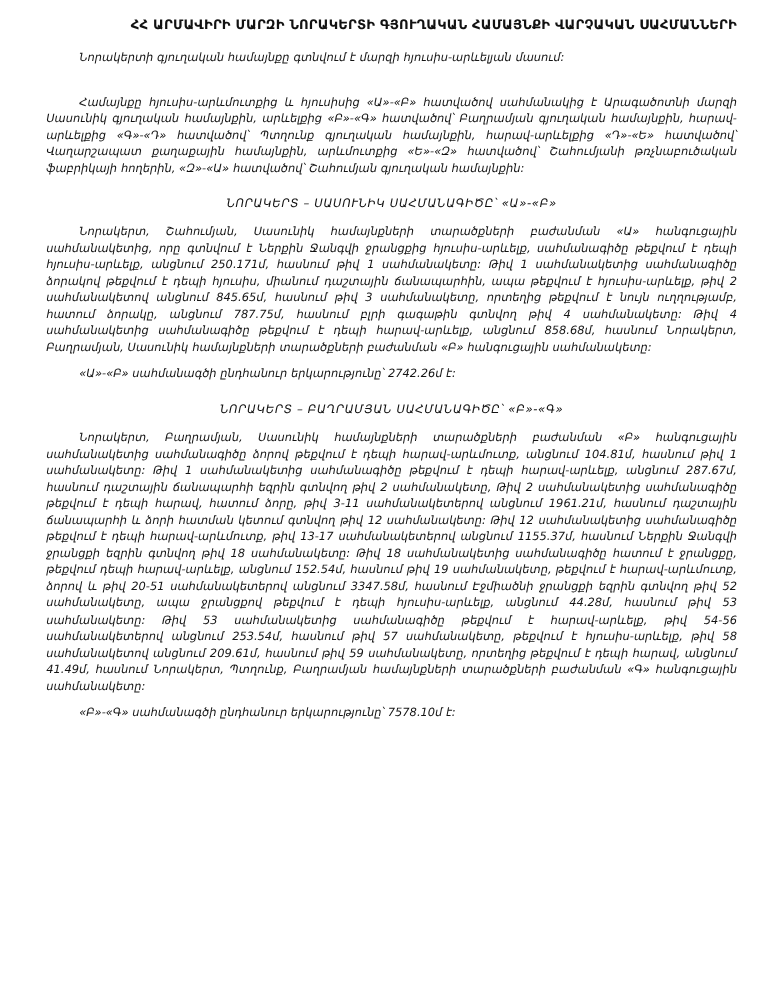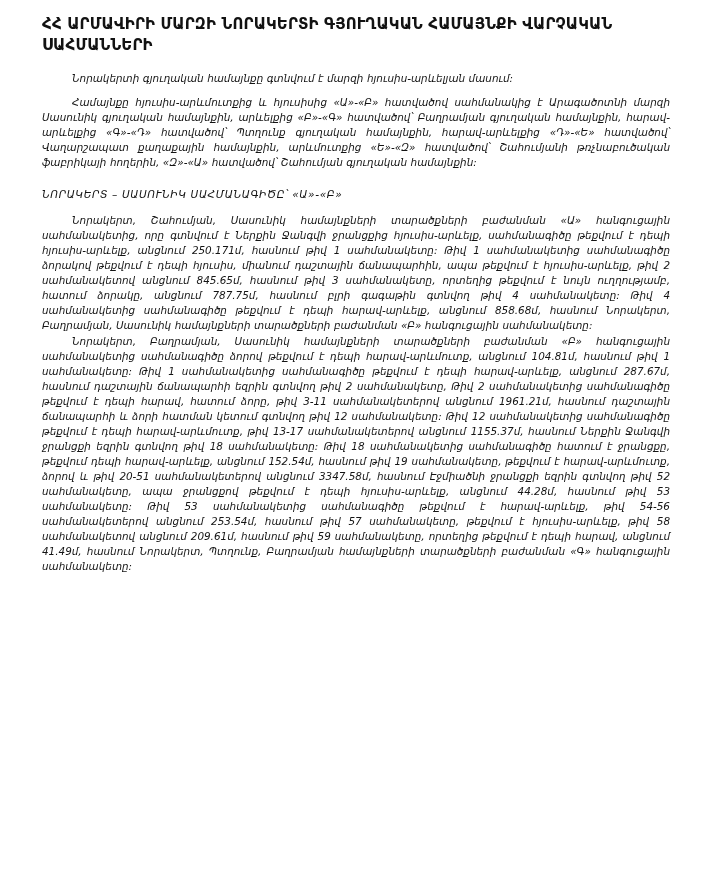--- a/index.html
+++ b/index.html
@@ -21,22 +21,22 @@
     box-sizing: border-box;
     width: 708px;
     height: 892px;
     padding: 14px 38px 10px 42px;
     background: #ffffff;
   }
 
   
   .doc-title {
     margin: 0 0 14px 0;
-    text-align: left;
-    font-size: 15px;
+    text-align: right;
+    font-size: 12px;
     font-weight: bold;
     line-height: 1.42;
     letter-spacing: 0.15px;
     text-transform: uppercase;
     color: #121212;
   }
   .doc-title .line2 {
     display: block;
   }
 
@@ -47,26 +47,27 @@
     line-height: 1.445;
     text-align: justify;
     text-justify: inter-word;
     color: #141414;
     word-spacing: 0.2px;
   }
   p.indent {
     text-indent: 30px;
   }
   p.spaced-before {
-    margin-top: 9px;
+    margin-top: 26px;
   }
 
   
   h2.section-heading {
     margin: 17px 0 11px 0;
+    text-align: center;
     font-size: 10.6px;
     font-weight: normal;
     line-height: 1.4;
     letter-spacing: 0.6px;
     color: #121212;
   }
 
   
   p.total-line {
     margin: 9px 0 0 0;
@@ -89,19 +90,22 @@
   </h1>
 
   <div class="block">
     <p class="para indent">Նորակերտի գյուղական համայնքը գտնվում է մարզի հյուսիս-արևելյան մասում:</p>
     <p class="para indent spaced-before">Համայնքը հյուսիս-արևմուտքից և հյուսիսից «Ա»-«Բ» հատվածով սահմանակից է Արագածոտնի մարզի Սասունիկ գյուղական համայնքին, արևելքից «Բ»-«Գ» հատվածով՝ Բաղրամյան գյուղական համայնքին,  հարավ-արևելքից «Գ»-«Դ» հատվածով՝ Պտղունք գյուղական համայնքին, հարավ-արևելքից «Դ»-«Ե» հատվածով՝ Վաղարշապատ քաղաքային համայնքին, արևմուտքից «Ե»-«Զ» հատվածով՝ Շահումյանի թռչնաբուծական ֆաբրիկայի հողերին, «Զ»-«Ա» հատվածով՝ Շահումյան գյուղական համայնքին:</p>
   </div>
 
   <div class="block">
     <h2 class="section-heading">ՆՈՐԱԿԵՐՏ – ՍԱՍՈՒՆԻԿ ՍԱՀՄԱՆԱԳԻԾԸ՝  «Ա»-«Բ»</h2>
     <p class="para indent">Նորակերտ, Շահումյան, Սասունիկ համայնքների տարածքների բաժանման «Ա» հանգուցային սահմանակետից, որը գտնվում է Ներքին Ջանգվի ջրանցքից հյուսիս-արևելք, սահմանագիծը թեքվում է դեպի հյուսիս-արևելք, անցնում 250.171մ, հասնում թիվ 1 սահմանակետը: Թիվ 1 սահմանակետից սահմանագիծը ձորակով թեքվում է դեպի հյուսիս, միանում դաշտային ճանապարհին, ապա թեքվում է հյուսիս-արևելք, թիվ 2 սահմանակետով անցնում 845.65մ, հասնում թիվ 3 սահմանակետը, որտեղից թեքվում է նույն ուղղությամբ, հատում ձորակը, անցնում 787.75մ, հասնում բլրի գագաթին գտնվող թիվ 4 սահմանակետը: Թիվ 4 սահմանակետից սահմանագիծը թեքվում է դեպի հարավ-արևելք, անցնում 858.68մ, հասնում Նորակերտ, Բաղրամյան, Սասունիկ համայնքների տարածքների բաժանման «Բ» հանգուցային սահմանակետը:</p>
+    <p class="total-line">«Ա»-«Բ» սահմանագծի ընդհանուր երկարությունը՝  2742.26մ է:</p>
   </div>
 
   <div class="block">
+    <h2 class="section-heading">ՆՈՐԱԿԵՐՏ – ԲԱՂՐԱՄՅԱՆ ՍԱՀՄԱՆԱԳԻԾԸ՝  «Բ»-«Գ»</h2>
     <p class="para indent">Նորակերտ, Բաղրամյան, Սասունիկ համայնքների տարածքների բաժանման «Բ» հանգուցային սահմանակետից սահմանագիծը ձորով թեքվում է դեպի հարավ-արևմուտք, անցնում 104.81մ, հասնում թիվ 1 սահմանակետը: Թիվ 1 սահմանակետից սահմանագիծը թեքվում է դեպի հարավ-արևելք, անցնում 287.67մ, հասնում դաշտային ճանապարհի եզրին գտնվող թիվ 2 սահմանակետը, Թիվ 2 սահմանակետից սահմանագիծը թեքվում է դեպի հարավ, հատում ձորը, թիվ 3-11 սահմանակետերով անցնում 1961.21մ, հասնում դաշտային ճանապարհի և ձորի հատման կետում գտնվող թիվ 12 սահմանակետը: Թիվ 12 սահմանակետից սահմանագիծը  թեքվում է դեպի հարավ-արևմուտք, թիվ 13-17 սահմանակետերով անցնում 1155.37մ, հասնում Ներքին Ջանգվի ջրանցքի եզրին գտնվող թիվ 18 սահմանակետը: Թիվ 18 սահմանակետից սահմանագիծը հատում է ջրանցքը, թեքվում դեպի հարավ-արևելք, անցնում 152.54մ, հասնում թիվ 19 սահմանակետը, թեքվում է հարավ-արևմուտք, ձորով և թիվ 20-51 սահմանակետերով անցնում 3347.58մ, հասնում Էջմիածնի ջրանցքի եզրին գտնվող թիվ 52 սահմանակետը, ապա ջրանցքով թեքվում է դեպի հյուսիս-արևելք, անցնում 44.28մ, հասնում թիվ 53 սահմանակետը: Թիվ 53 սահմանակետից սահմանագիծը թեքվում է հարավ-արևելք, թիվ 54-56 սահմանակետերով անցնում 253.54մ, հասնում թիվ 57 սահմանակետը, թեքվում է հյուսիս-արևելք, թիվ 58 սահմանակետով անցնում 209.61մ, հասնում թիվ 59 սահմանակետը, որտեղից  թեքվում է դեպի հարավ, անցնում 41.49մ, հասնում Նորակերտ, Պտղունք, Բաղրամյան համայնքների տարածքների բաժանման «Գ» հանգուցային սահմանակետը:</p>
+    <p class="total-line">«Բ»-«Գ»  սահմանագծի ընդհանուր երկարությունը՝  7578.10մ է:</p>
   </div>
 
 </div>
 
 </body></html>

